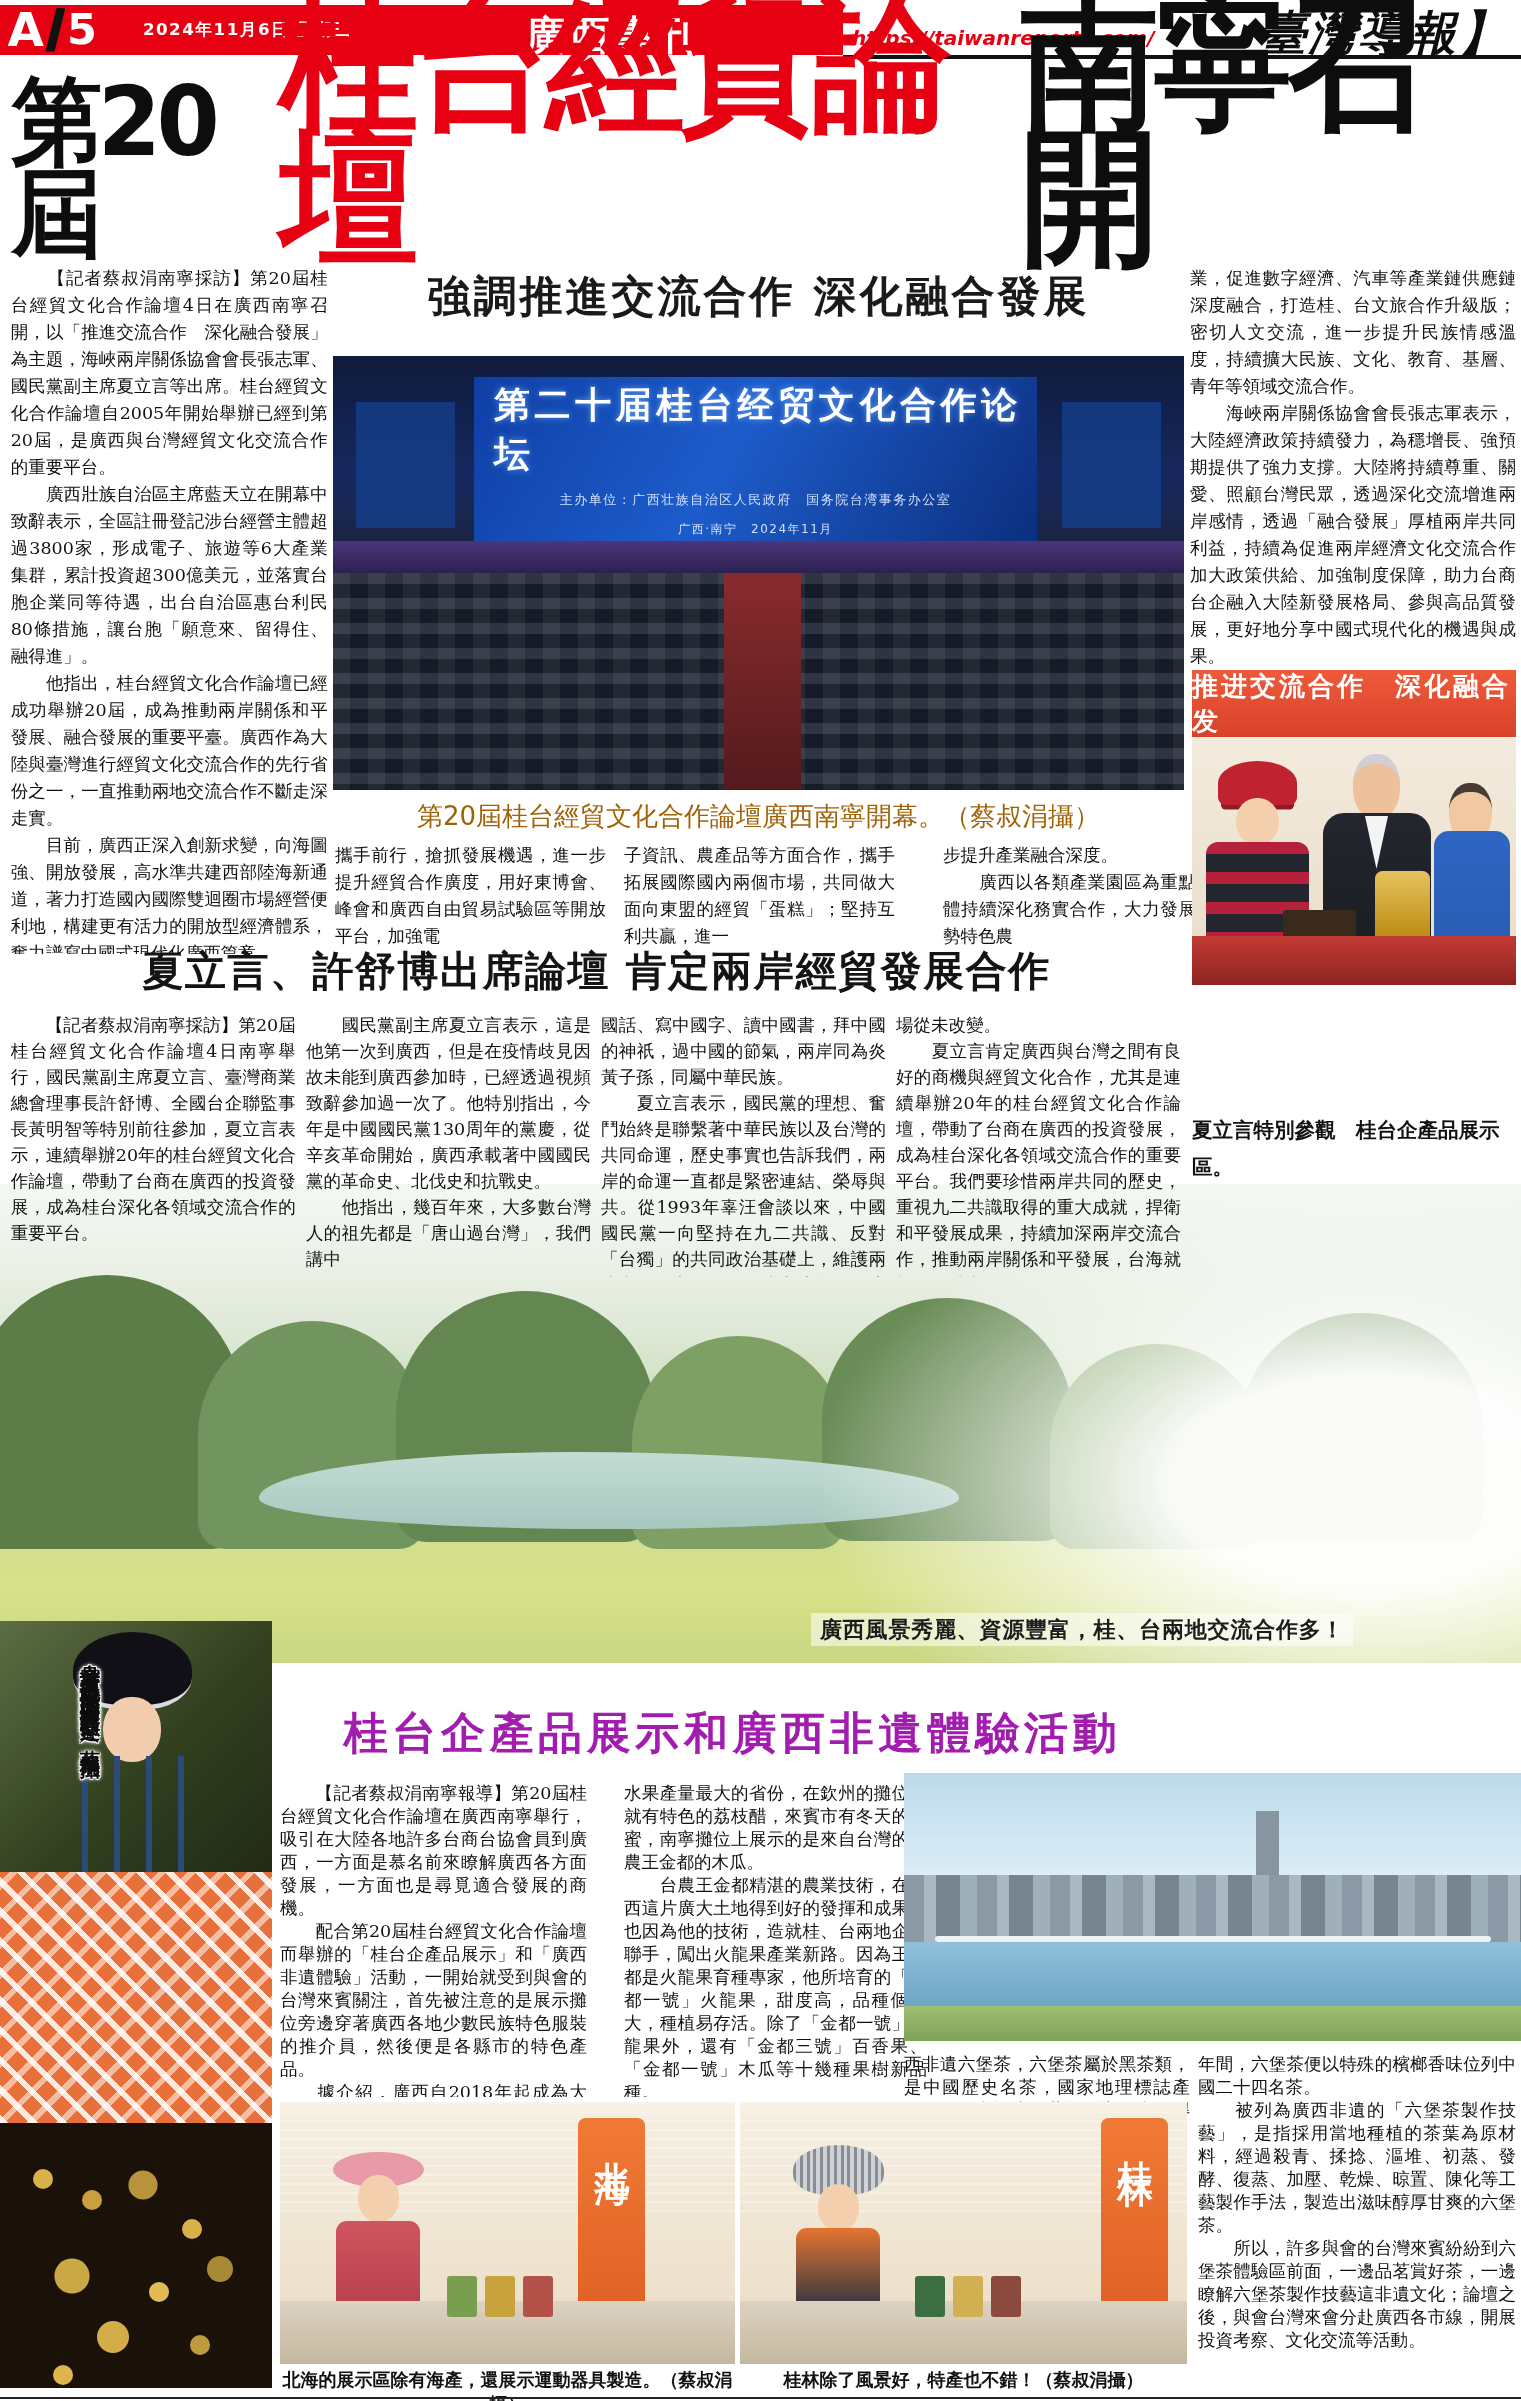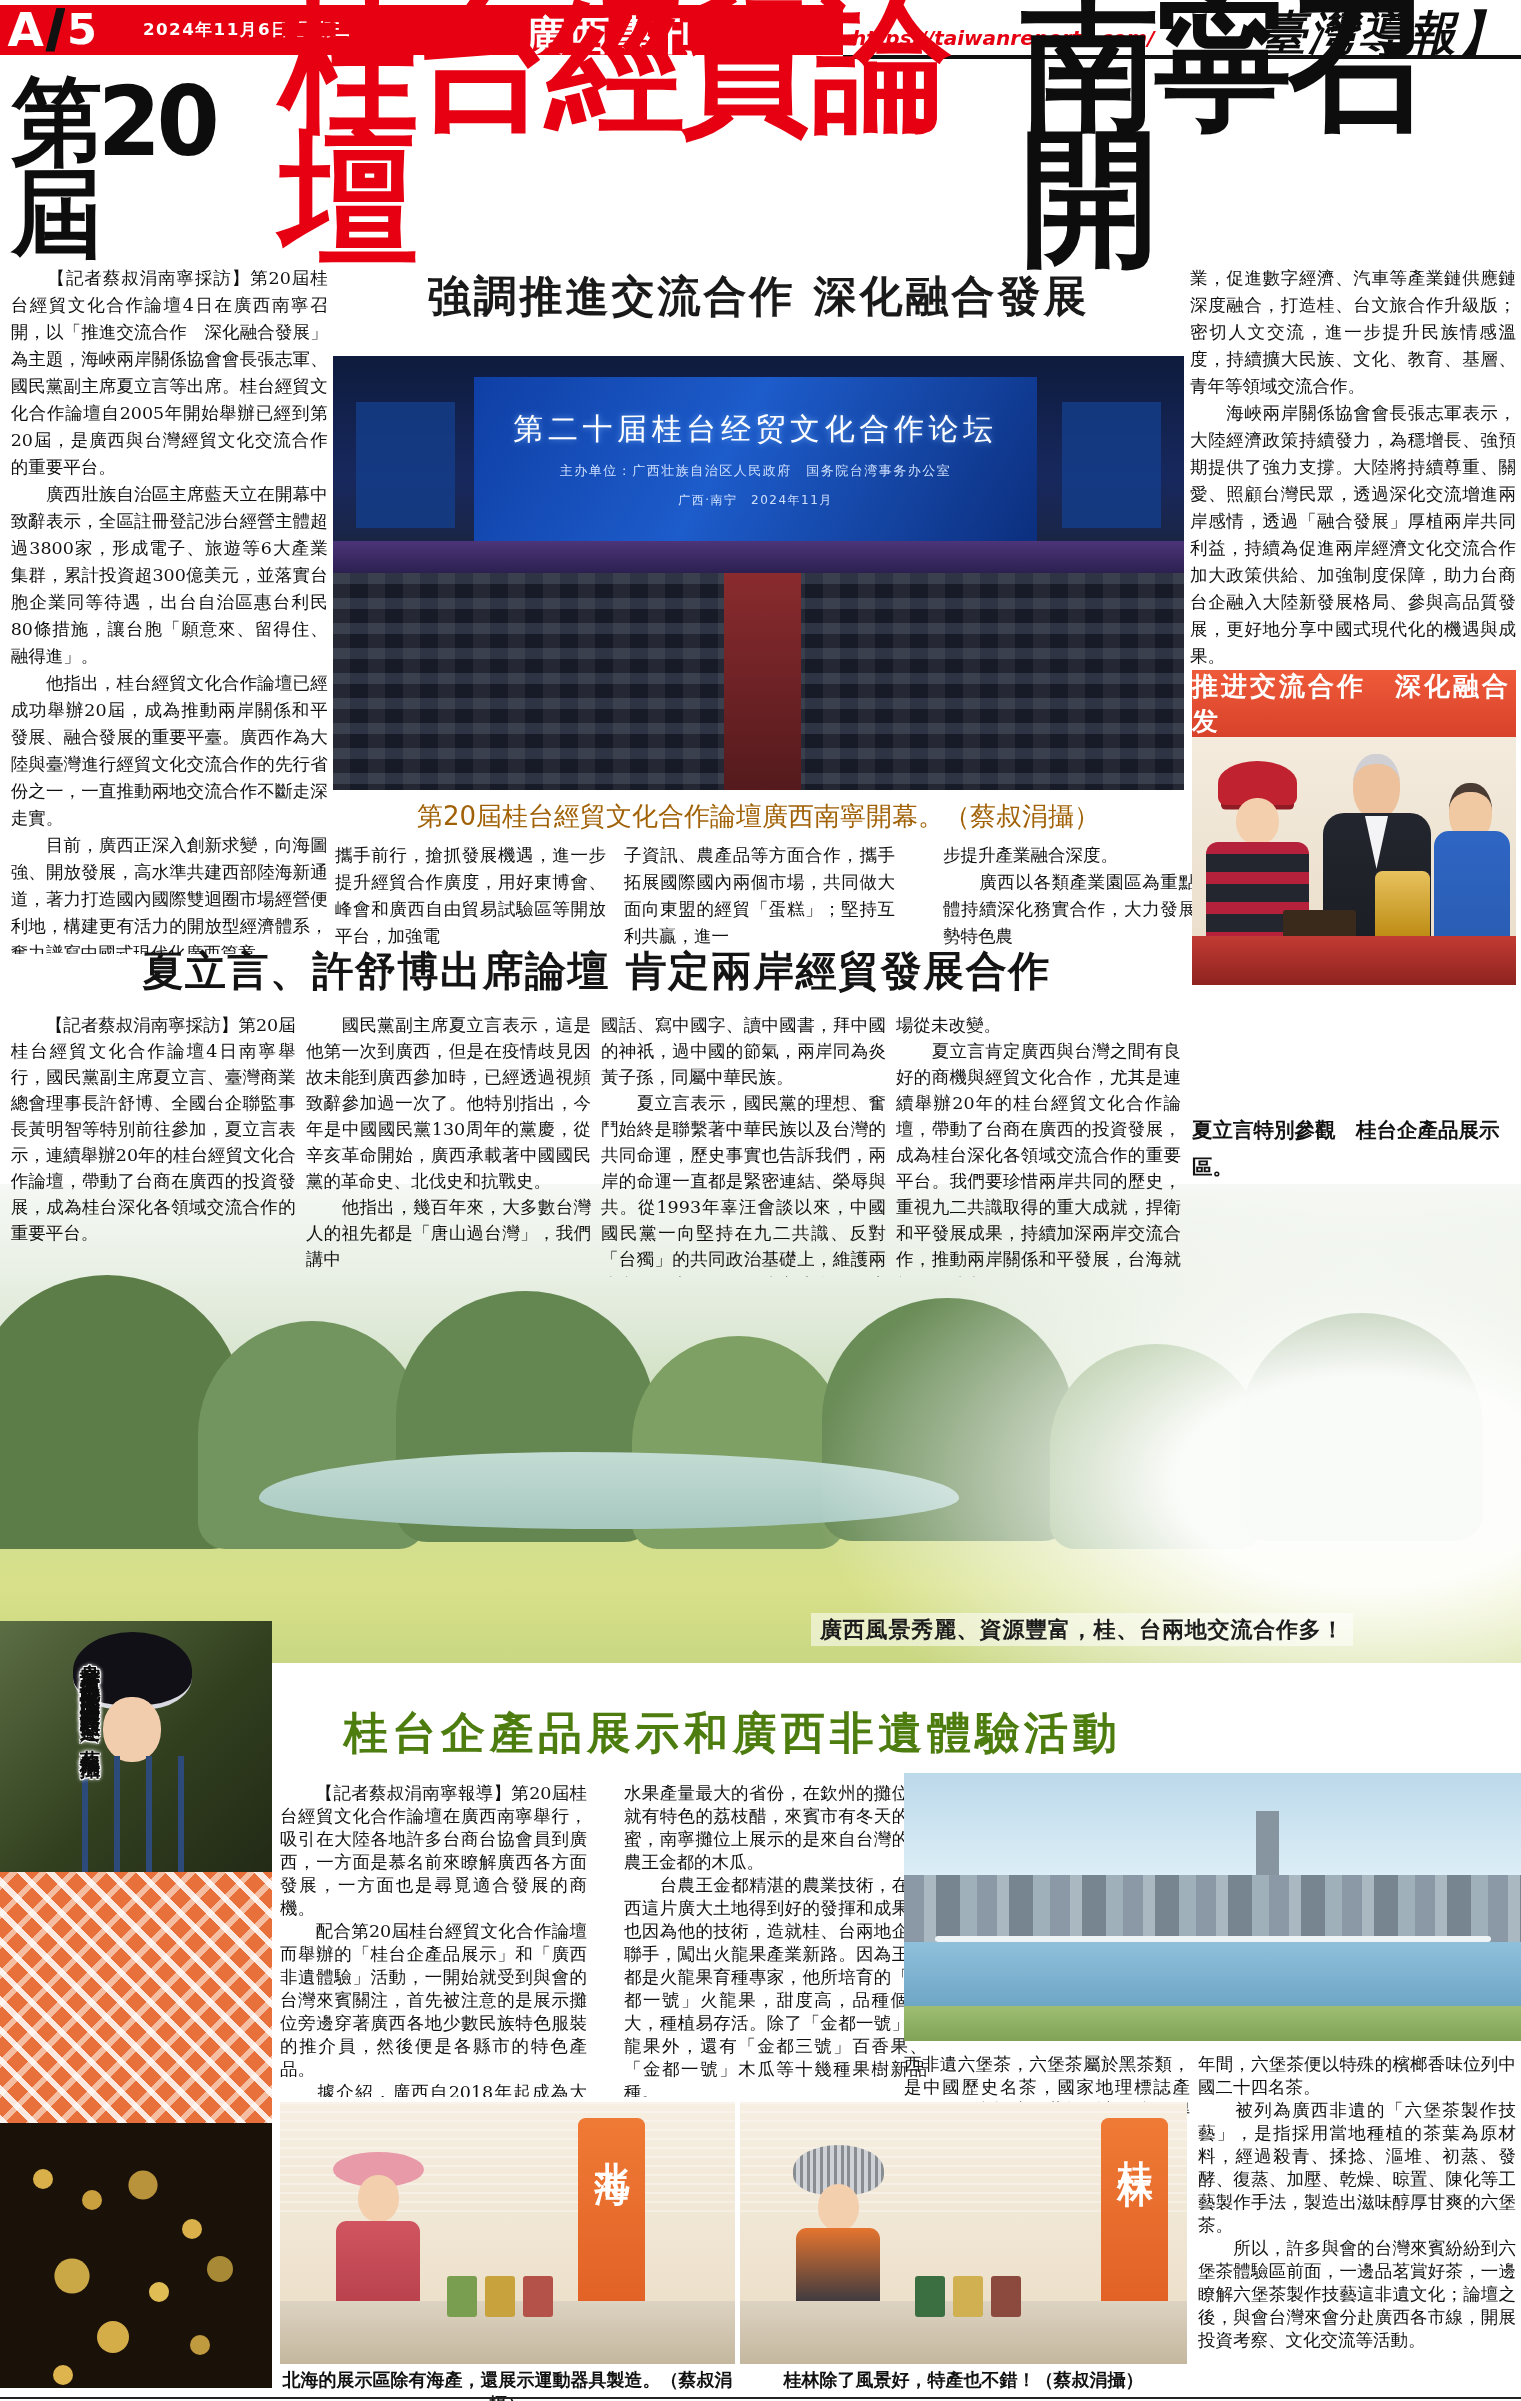--- a/index.html
+++ b/index.html
@@ -31,21 +31,21 @@
   .art-body2{font-size:17.5px;line-height:26px;overflow:hidden;}
   .art-body3{font-size:17.5px;line-height:23px;overflow:hidden;}
   .subhead{left:333px;top:268px;width:851px;text-align:center;font-size:43px;font-weight:900;letter-spacing:3px;color:#1a1a1a;}
   .caption{font-weight:normal;font-size:26px;color:#a16207;}
   
   .forum{left:333px;top:356px;width:851px;height:434px;overflow:hidden;
          background:linear-gradient(180deg,#0e1b3d 0%,#17285e 28%,#1c2335 52%,#121420 100%);}
   .f-screen{position:absolute;left:141px;top:21px;width:563px;height:164px;
             background:linear-gradient(120deg,#0f3fa5,#1d5ccb 45%,#0c2f7e);
             display:flex;flex-direction:column;align-items:center;justify-content:center;gap:12px;}
-  .f-t1{color:#fff;font-size:30px;font-weight:400;letter-spacing:4.6px;text-shadow:0 0 6px rgba(120,180,255,.8);}
+  .f-t1{color:#fff;font-size:36px;font-weight:700;letter-spacing:4.6px;text-shadow:0 0 6px rgba(120,180,255,.8);margin-left:20px;}
   .f-t2{color:#cfe0ff;font-size:13px;letter-spacing:1.5px;}
   .f-t3{color:#cfe0ff;font-size:12px;letter-spacing:1.5px;}
   .f-side{position:absolute;top:46px;width:99px;height:126px;background:#14408f;opacity:.75;}
   .f-stage{position:absolute;left:0;top:185px;width:100%;height:32px;background:linear-gradient(#4c3579,#2c2050);}
   .f-aud{position:absolute;left:0;top:217px;width:100%;height:217px;
          background:repeating-linear-gradient(90deg,rgba(255,255,255,.06) 0 16.7px,transparent 16.7px 35px),
                     repeating-linear-gradient(180deg,#2e3443 0 11.4px,#171b27 11.4px 25px);}
   .f-aisle{position:absolute;left:46%;top:217px;width:9%;height:217px;background:linear-gradient(#8a2b2e,#541a1d);}
   
   .sidephoto{left:1192px;top:670px;width:324px;height:315px;overflow:hidden;background:linear-gradient(#f6efe3,#e9dcc8);}
@@ -110,21 +110,21 @@
   .b-table{position:absolute;left:0;bottom:0;width:100%;height:24%;background:linear-gradient(#ddd3c2,#c4b79e);}
   .prod{position:absolute;bottom:18%;width:30px;height:41px;border-radius:3px;}
   .hat-pink{position:absolute;width:91px;height:35px;border-radius:50%;background:#e89aa8;}
   .face-b{position:absolute;width:41px;height:47px;border-radius:48%;background:#f3cfae;}
   .body-red{position:absolute;width:84px;height:114px;border-radius:10.7px 10.7px 0 0;background:linear-gradient(#d05560,#b03a46);}
   .head-silver{position:absolute;width:91px;height:50px;border-radius:50% 50% 40% 40%;background:#cfd3d8;
      background-image:repeating-linear-gradient(90deg,rgba(90,95,100,.6) 0 3px,transparent 3px 6.8px);}
   .body-orange{position:absolute;width:84px;height:107px;border-radius:10.7px 10.7px 0 0;background:linear-gradient(#e5742f,#3c3a40 70%);}
   .bottom-rule{left:0;top:2397px;width:1522px;height:2.3px;background:#222;}
   .headline2{left:7.6px;top:944px;width:1178px;text-align:center;font-size:41px;font-weight:900;letter-spacing:1.5px;color:#141414;}
-  .headline3{left:278px;top:1704px;width:909px;text-align:center;font-size:44px;font-weight:900;letter-spacing:4.6px;color:#4d7c0f;}
+  .headline3{left:278px;top:1704px;width:909px;text-align:center;font-size:44px;font-weight:900;letter-spacing:4.6px;color:#a21caf;}
   .z1{z-index:2;} .z0{z-index:0;}
 </style>
 </head>
 <body>
 
 <div id="page">
 
   <div class="abs red-bar">
     <div class="badge sans">
       <span class="a">A</span>

